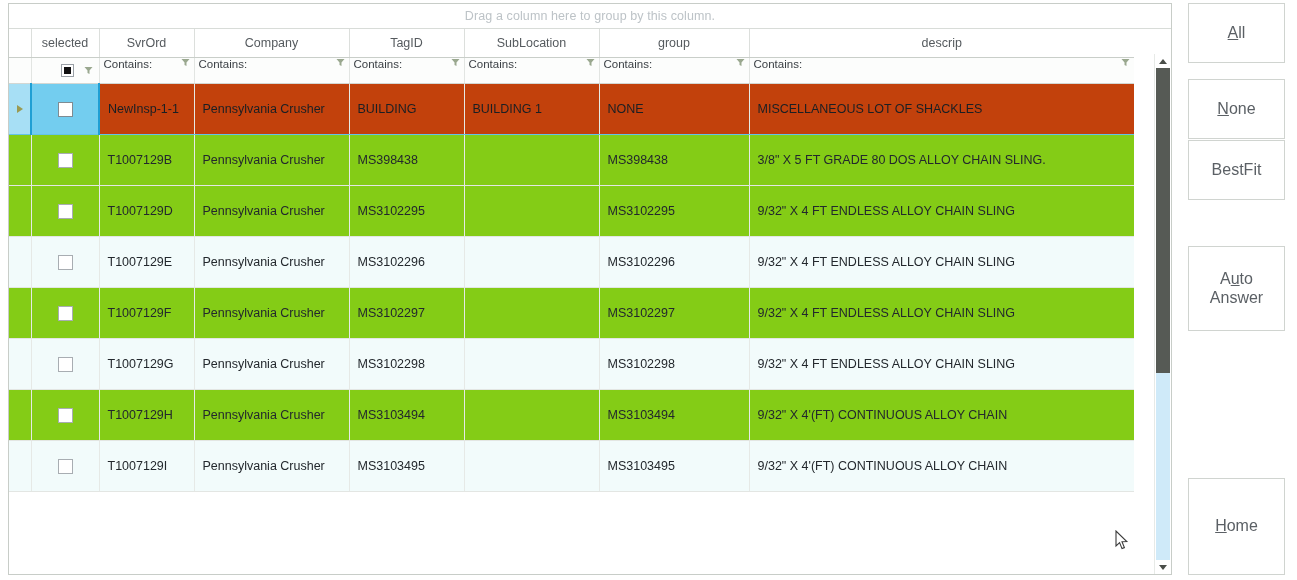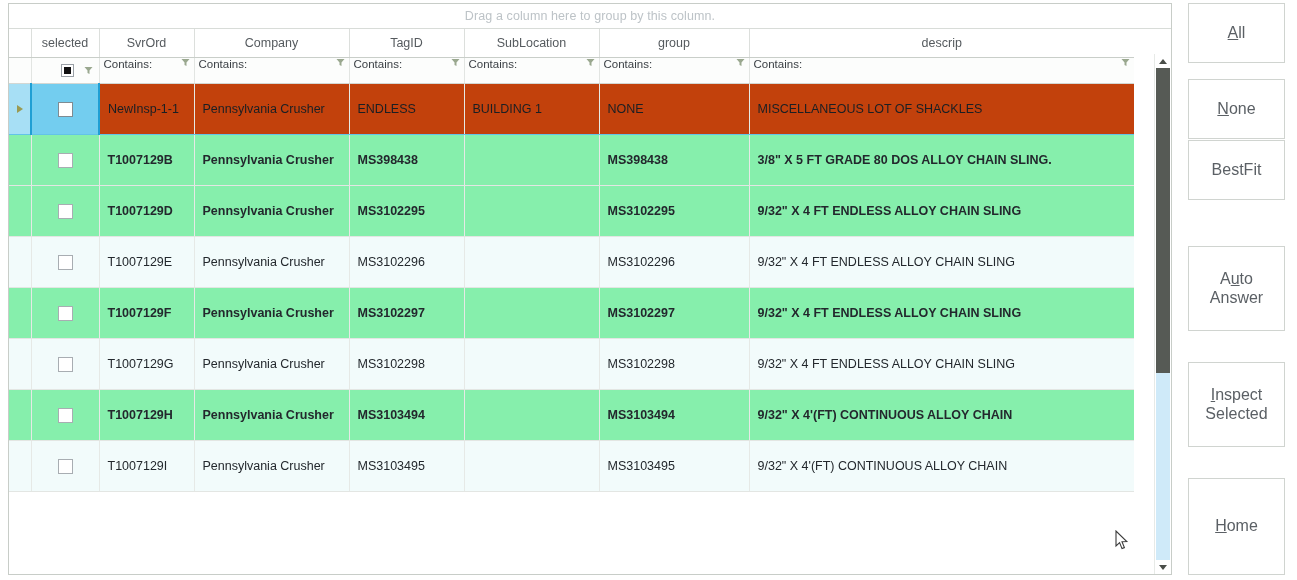--- a/index.html
+++ b/index.html
@@ -58,21 +58,21 @@
   .filt-first{display:flex;align-items:center;justify-content:flex-end;height:100%;gap:6px;padding-right:2px;}
 
   
   tbody tr.data-row td{
     height:50px;border-right:1px solid #e6e9e6;border-bottom:1px solid #e3e6e3;
     font-size:12.5px;color:#23282d;vertical-align:middle;padding:0 8px;
     white-space:nowrap;overflow:hidden;
   }
   tbody tr.data-row td:last-child{border-right:none;}
   tbody tr.alt td{background:#f2fbfb;}
-  tbody tr.plain td{background:#86efac;font-weight:bold;}
+  tbody tr.plain td{background:#84cc16;}
   tbody tr.sel td{background:#c2410c;border-bottom:1px solid #63c3e8;color:#1a1f24;}
   tbody tr.data-row td.ind{padding:0;text-align:center;}
   tbody tr.sel td.ind{background:#a7dff5;}
   tbody tr.sel td.selcell{background:#73cdef;border-left:2px solid #1f9fd4;border-right:2px solid #1f9fd4;}
 
   td.colsel{text-align:center;}
   .rowchk{
     width:15px;height:15px;border:1px solid #a8adb2;background:#fff;
     display:inline-block;box-sizing:border-box;vertical-align:middle;
   }
@@ -218,21 +218,21 @@
                 </div>
               </td>
             </tr>
           </thead>
           <tbody id="grid-rows">
               <tr class="data-row sel">
                 <td class="ind"><span class="row-caret"></span></td>
                 <td class="colsel selcell"><span class="rowchk"></span></td>
                 <td>NewInsp-1-1</td>
                 <td>Pennsylvania Crusher</td>
-                <td>ENDLESS</td>
+                <td>BUILDING</td>
                 <td>BUILDING 1</td>
                 <td>NONE</td>
                 <td>MISCELLANEOUS LOT OF SHACKLES</td>
               </tr>
               <tr class="data-row plain">
                 <td class="ind"></td>
                 <td class="colsel"><span class="rowchk"></span></td>
                 <td>T1007129B</td>
                 <td>Pennsylvania Crusher</td>
                 <td>MS398438</td>
@@ -323,23 +323,20 @@
       </div>
     <div class="sidebtn" style="top:79px;height:60px;">
         <span><u>N</u>one</span>
       </div>
     <div class="sidebtn" style="top:140px;height:60px;">
         <span>BestFit</span>
       </div>
     <div class="sidebtn" style="top:246px;height:85px;">
         <span>A<u>u</u>to<br>Answer</span>
       </div>
-    <div class="sidebtn" style="top:362px;height:85px;">
-        <span><u>I</u>nspect<br>Selected</span>
-      </div>
     <div class="sidebtn" style="top:478px;height:97px;">
         <span><u>H</u>ome</span>
       </div>
   </div>
 
   <div class="cursor">
     <svg width="14" height="21" viewBox="0 0 14 21">
       <path d="M1 1 L1 16 L4.6 12.6 L7 18.6 L9.4 17.6 L7 11.8 L11.8 11.6 Z" fill="#ffffff" stroke="#3a3a3a" stroke-width="1.1"></path>
     </svg>
   </div>

